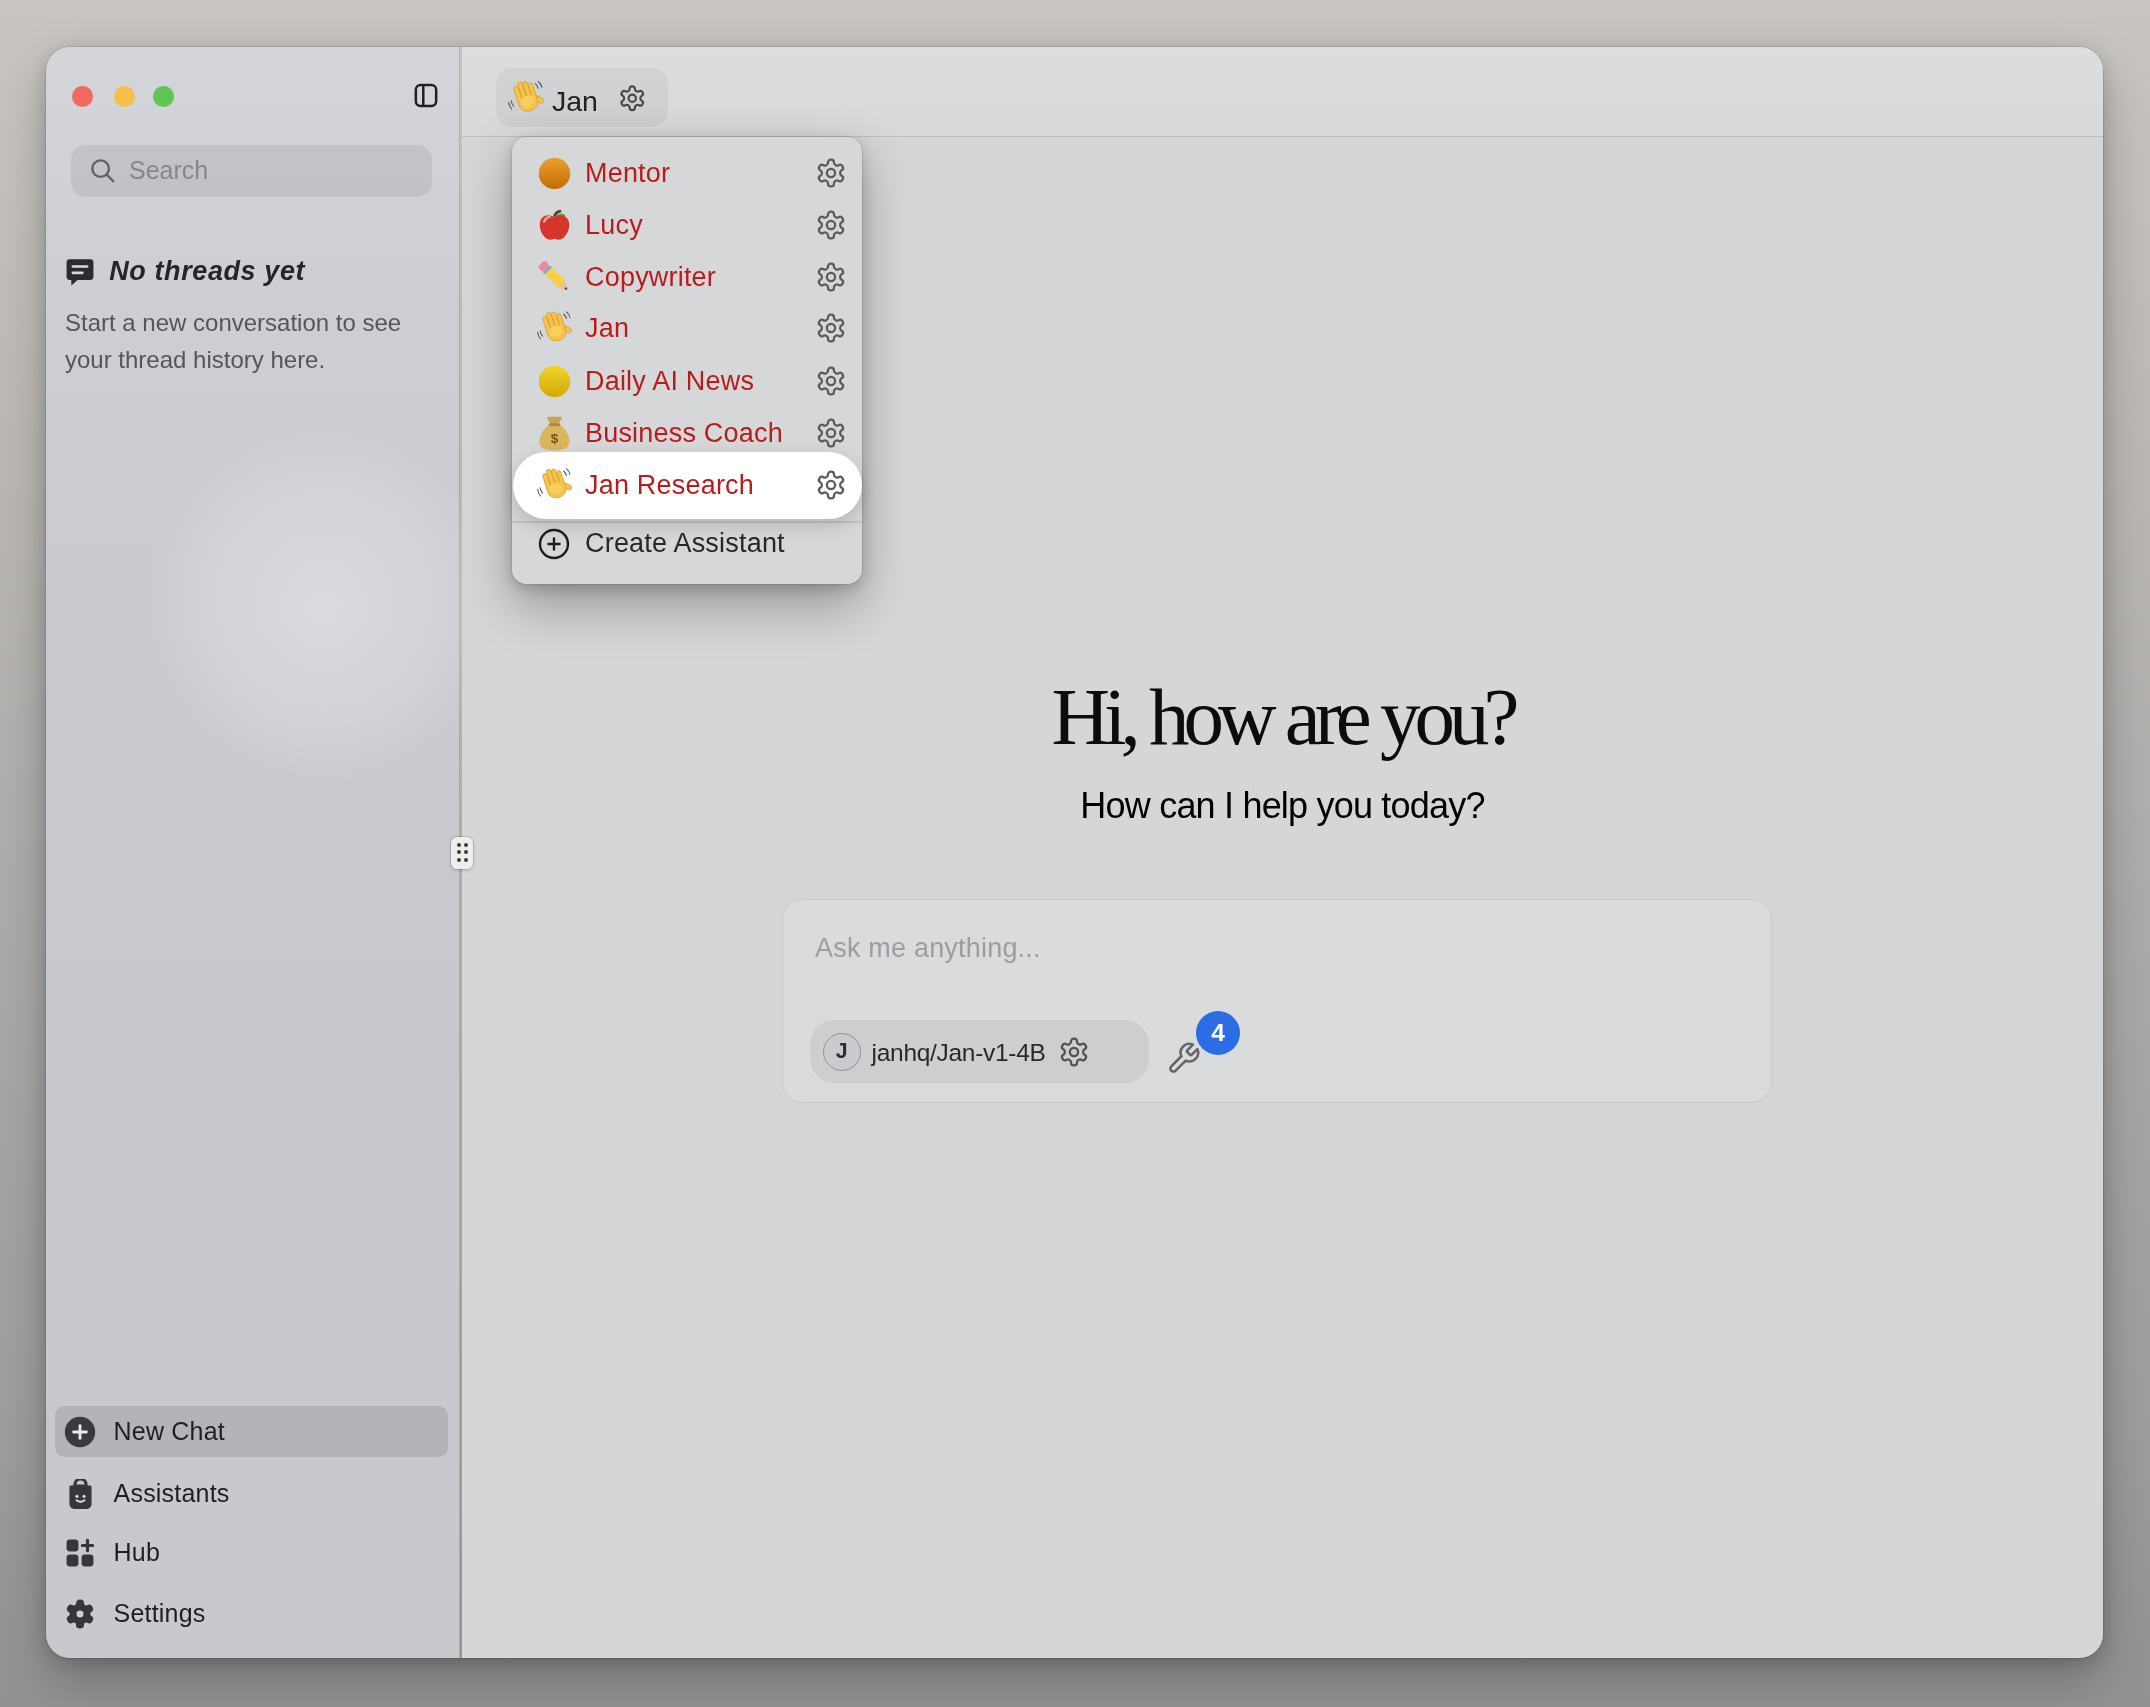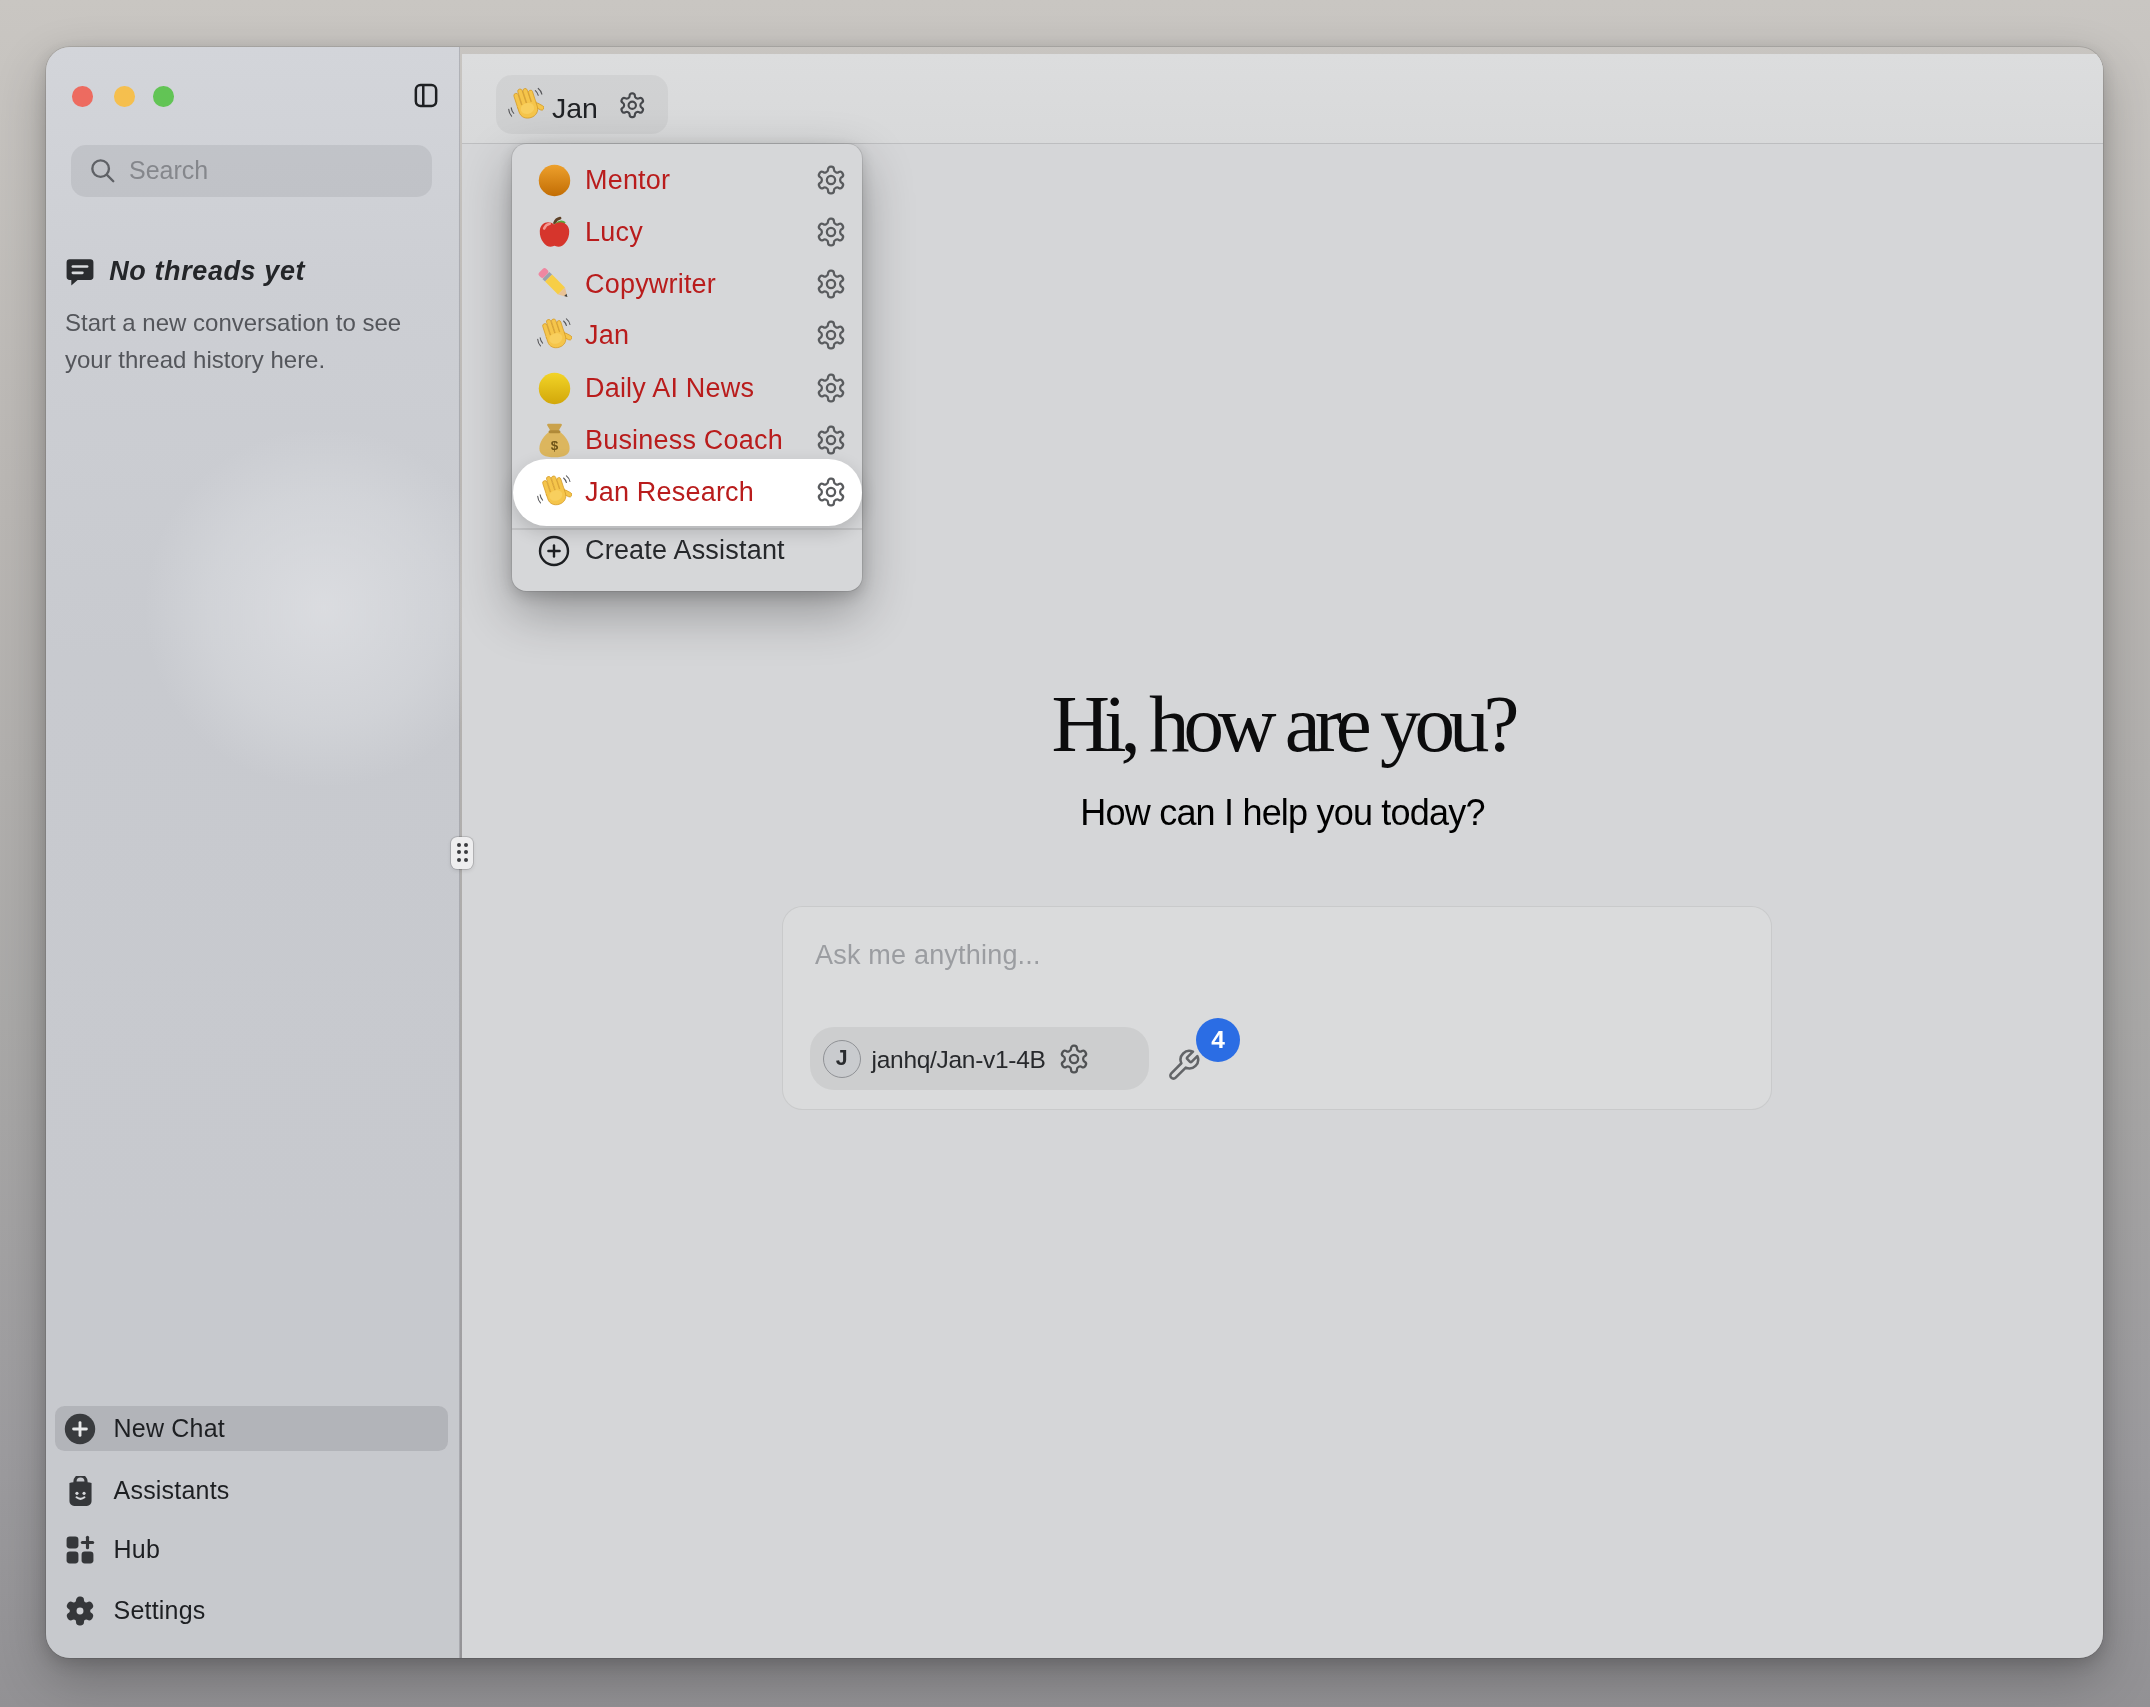--- a/index.html
+++ b/index.html
@@ -36,29 +36,28 @@
   }
   .search .mag { position:absolute; left:17.4px; top:11px; }
   .search .stx {
     position:absolute; left:58px; top:0; height:40px; line-height:51px;
     font-size:25px; color:#85878c;
   }
   .nothreads { position:absolute; left:19px; top:209px; }
   .nothreads .hdr { display:flex; align-items:center; gap:14.2px; }
   .nothreads .hdr span { font-size:27px; font-weight:700; color:#242629; letter-spacing:0.6px;font-style:italic; }
   .nothreads p { margin-top:17.4px; font-size:24px; line-height:37px; color:#54565b; }
-  .snav { position:absolute; left:8.7px; width:393px; height:45px; border-radius:9.5px; display:flex; align-items:center; }
+  .snav { position:absolute; left:8.7px; width:393px; height:51px; border-radius:9.5px; display:flex; align-items:center; }
   .snav.hl { background:rgba(118,120,126,0.26); }
   .snav .ic { width:32px; margin-left:9.5px; display:flex; justify-content:center; }
   .snav span { margin-left:17.4px; font-size:25px; font-weight:500; color:#1d1f22; letter-spacing:0.2px; }
   
   .main {
     position:absolute; left:416px; top:0; right:0; height:100%;
     background:#d5d6d8;
-    margin-top:7px;
   }
   .mhead {
     position:absolute; left:0; top:0; right:0; height:90px;
     background:linear-gradient(180deg,#dcddde 0%, #d8d9da 100%);
     border-bottom:1.6px solid rgba(110,112,116,0.28);
   }
   .janbtn {
     position:absolute; left:34px; top:21.3px; width:172px; height:59px; border-radius:16px;
     background:rgba(0,0,0,0.045); display:flex; align-items:center;
   }

